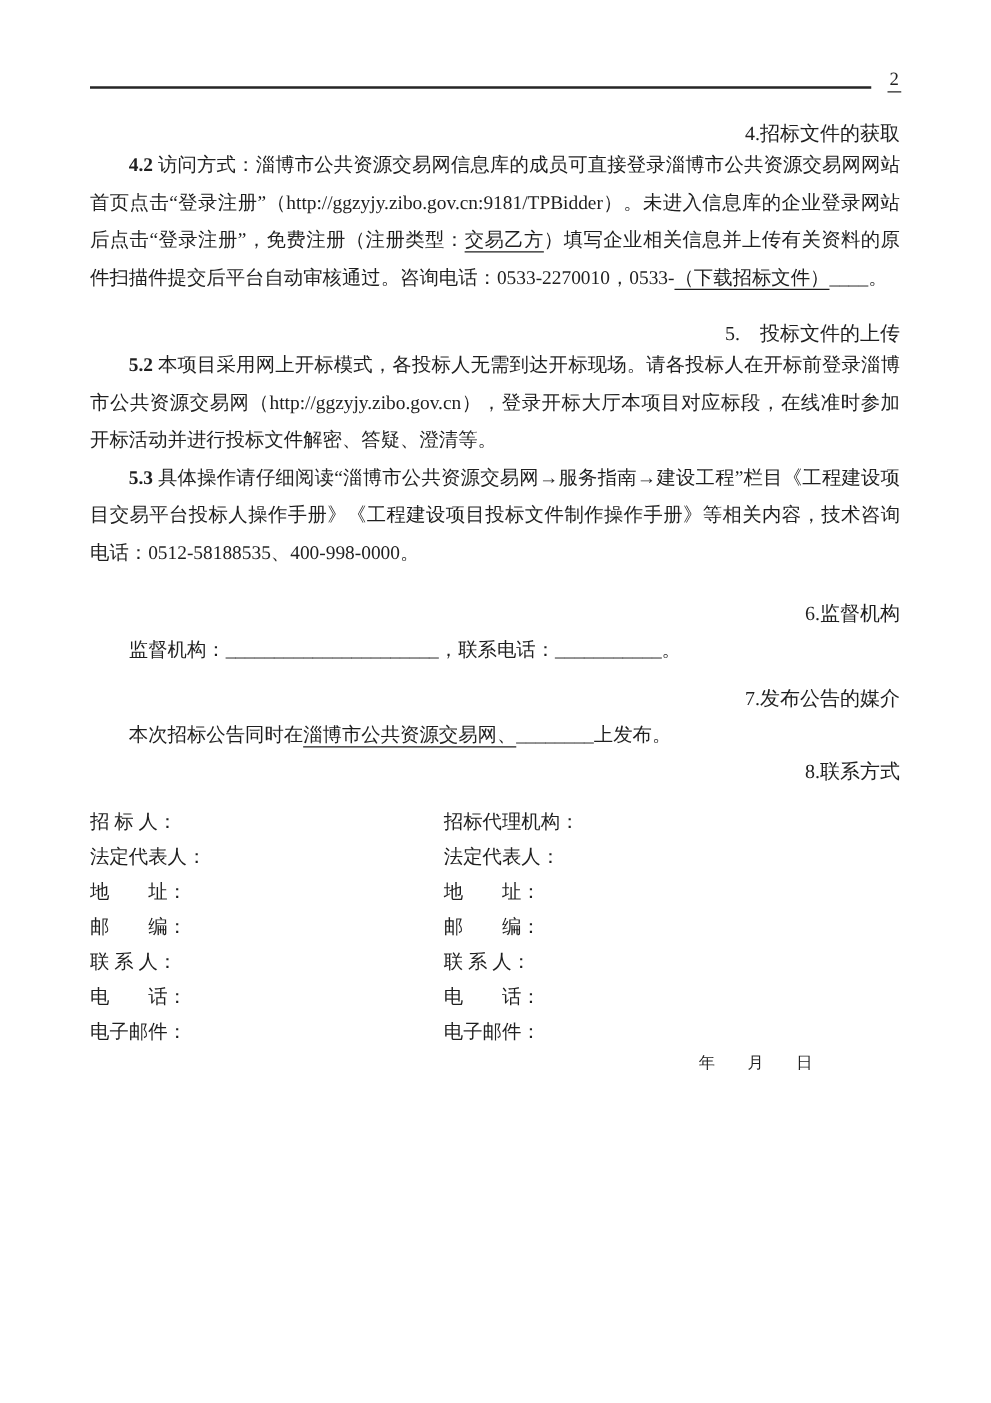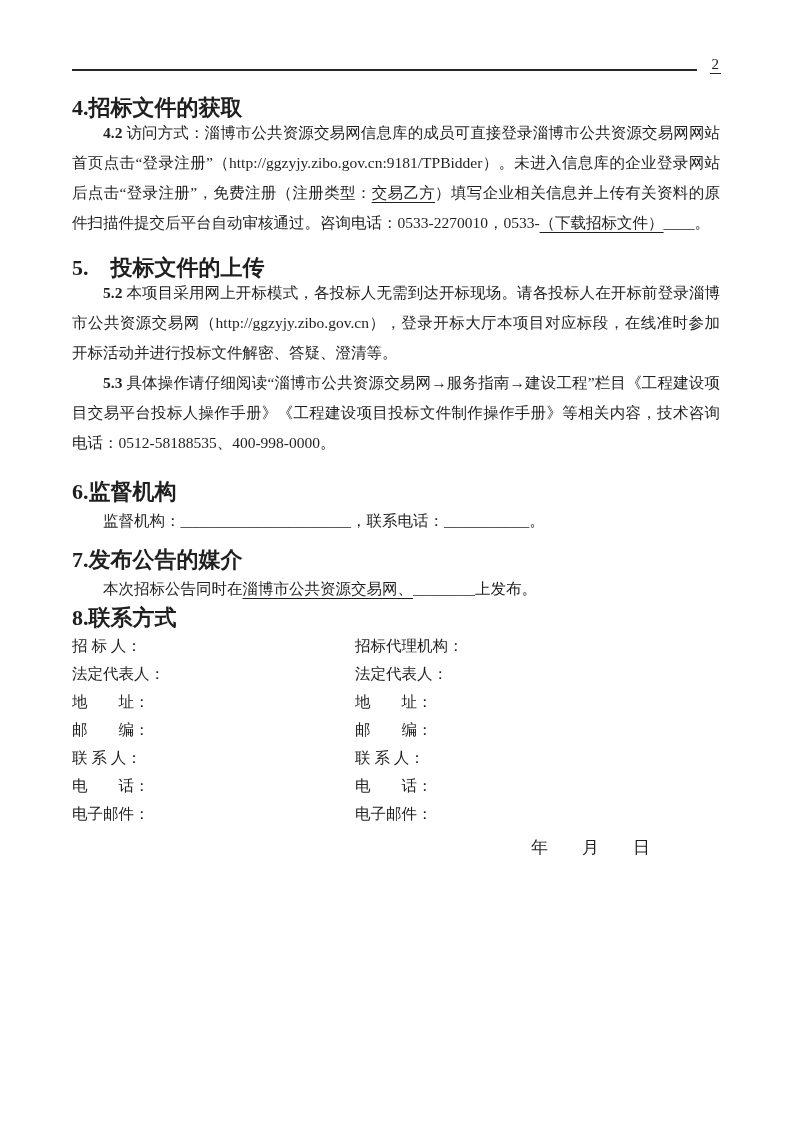--- a/index.html
+++ b/index.html
@@ -29,53 +29,54 @@
     margin-left: 13px;
     font-size: 15px;
     line-height: 18px;
     padding: 0 2px;
     border-bottom: 1px solid #262626;
   }
   .content {
     margin: 0 73px 0 72px;
   }
   .h {
-    font-weight: bold;
-    font-size: 22px;
+    font-weight: normal;
+    font-size: 16px;
     line-height: 20px;
     margin: 0;
+    text-align: right;
   }
   .h4m { margin-top: 24px; }
   .h5m { margin-top: 20px; }
   .h6m { margin-top: 24px; }
   .h7m { margin-top: 14px; }
   .h8m { margin-top: 4px; }
   .para {
     margin: 0;
     font-size: 15.5px;
     line-height: 30px;
     text-indent: 2em;
     text-align: justify;
   }
   .pm { margin-top: 5px; }
   .pm2 { margin-top: 4px; }
   .u { text-decoration: underline; text-underline-offset: 4px; }
   .b { font-weight: bold; }
   .contact {
     display: grid;
     grid-template-columns: 283px 1fr;
-    margin-top: 4px;
+    margin-top: 16px;
     font-size: 15.5px;
   }
   .contact .cell {
     line-height: 28px;
   }
   .datespot {
-    margin-top: 10px;
-    font-size: 17px;
+    margin-top: 0;
+    font-size: 13px;
     line-height: 20px;
     text-align: right;
     padding-right: 70px;
   }
 </style>
 </head>
 <body>
 
 <div class="page">
 

